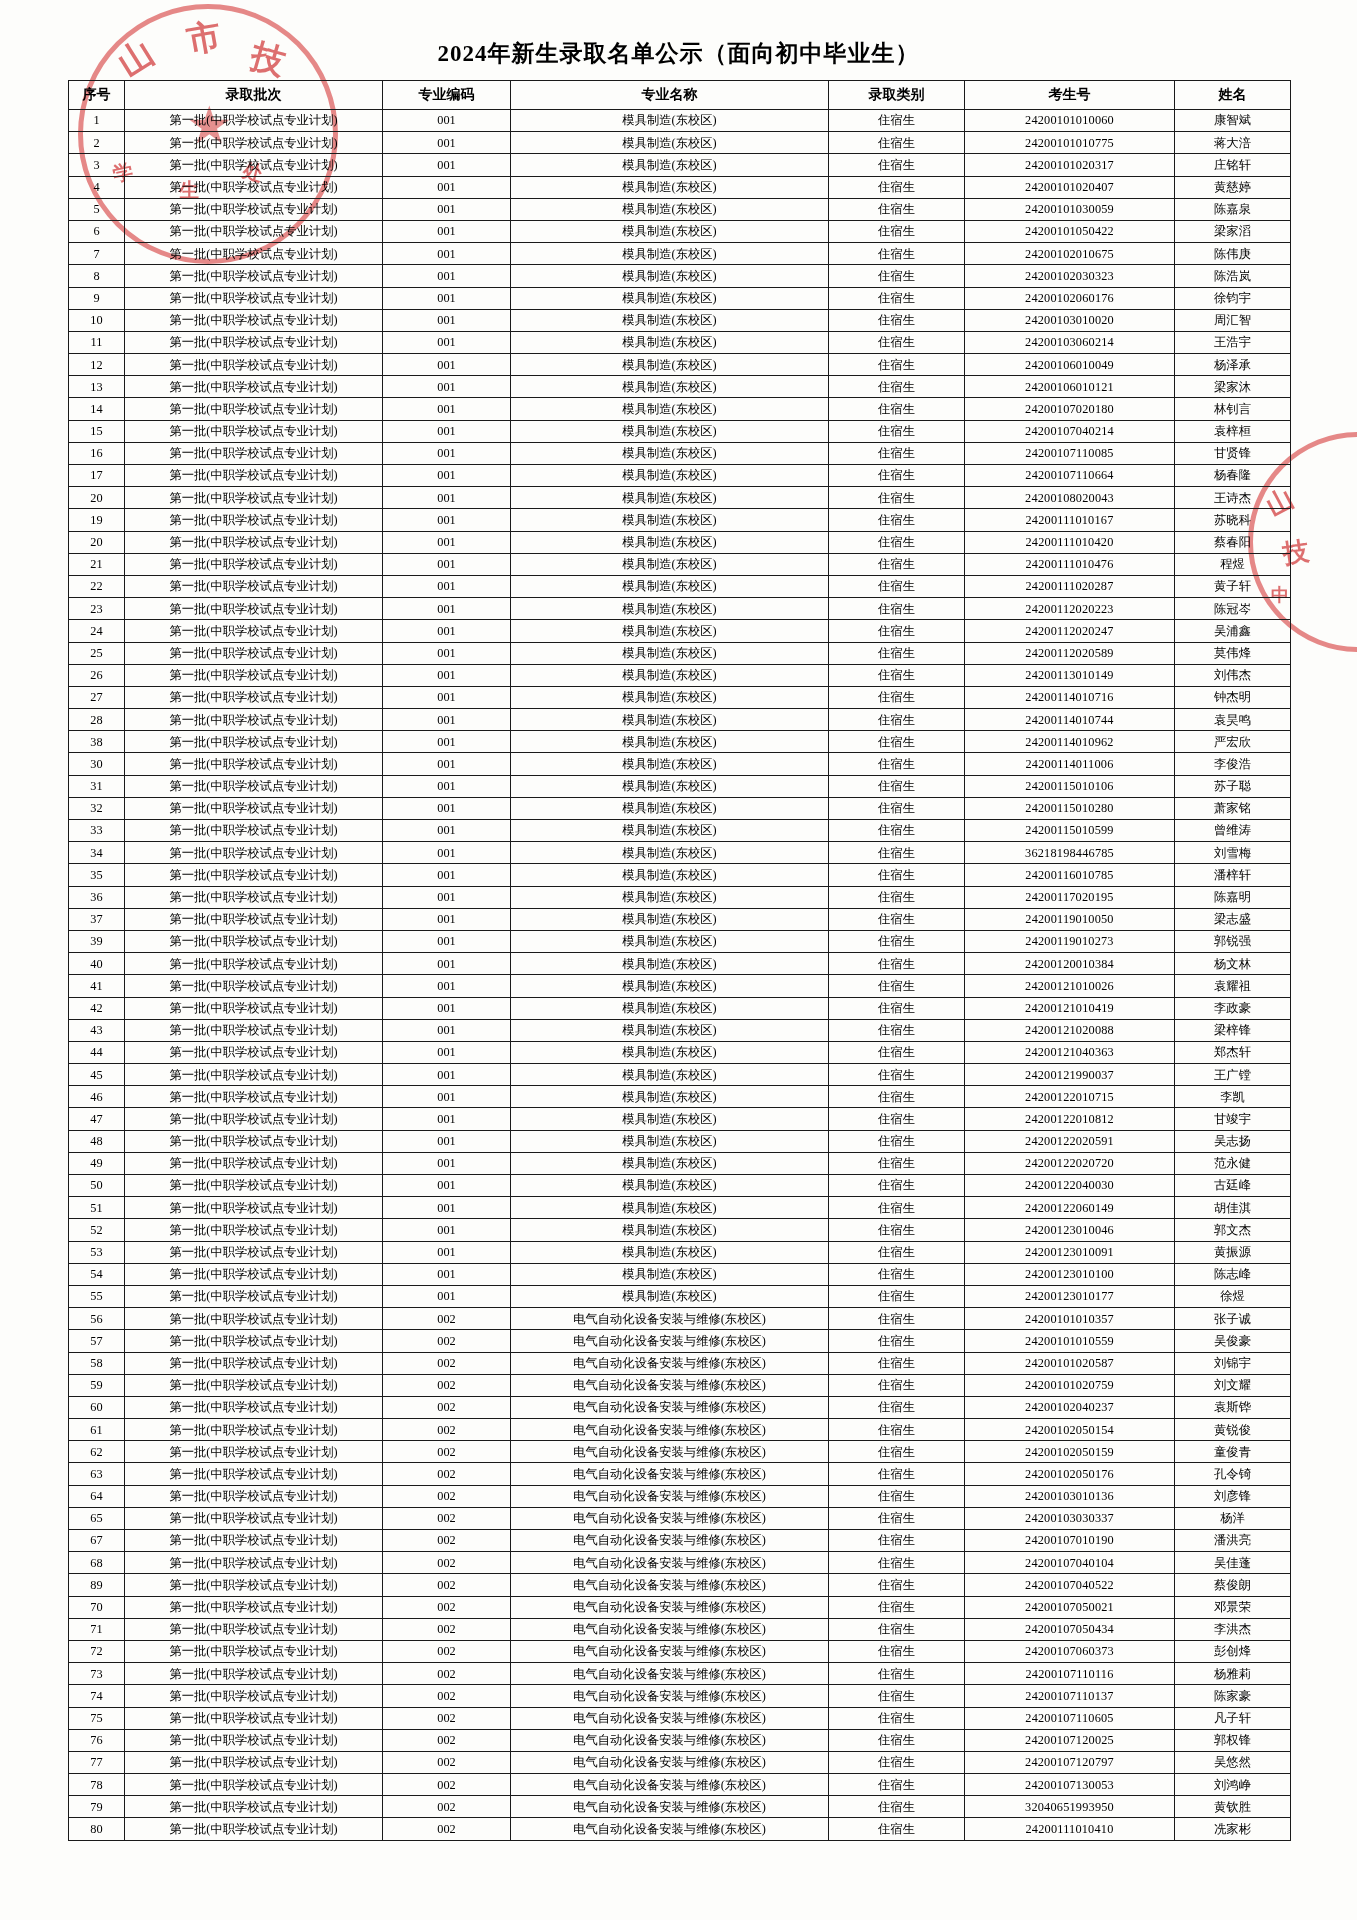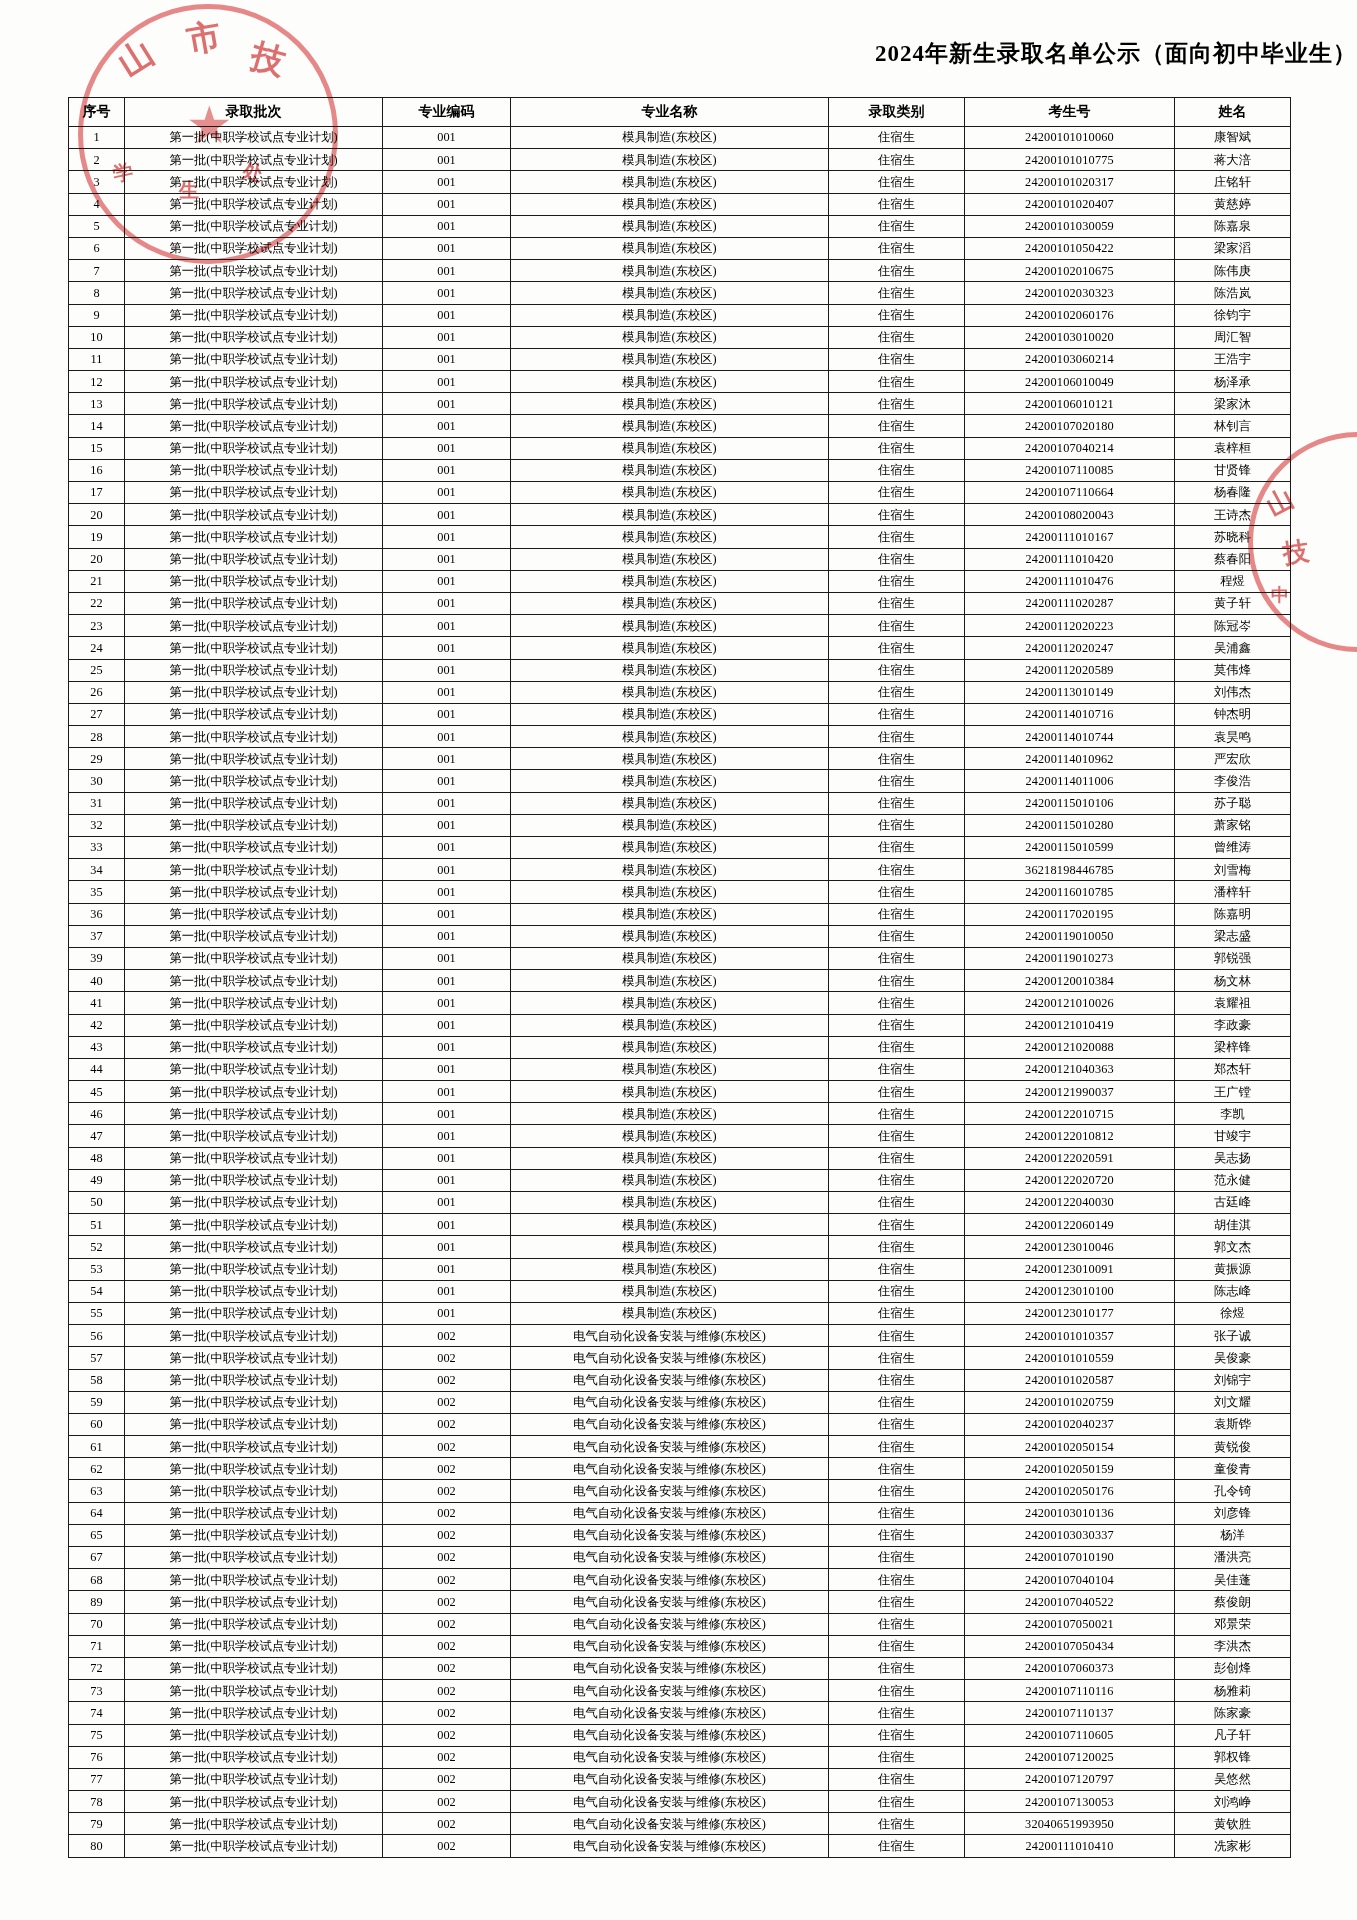--- a/index.html
+++ b/index.html
@@ -69,42 +69,41 @@
   #seal-right .r1 { left: 14px; top: 48px; transform: rotate(-28deg); }
   #seal-right .r2 { left: 30px; top: 98px; transform: rotate(-8deg); }
   #seal-right .r3 { left: 18px; top: 146px; font-size: 18px; letter-spacing: 4px; }
 
   
   .doc-title {
     position: absolute;
     top: 38px;
     left: 0;
     width: 100%;
-    text-align: right;
+    text-align: center;
     font-size: 23px;
     font-weight: bold;
     font-family: "Liberation Serif", "DejaVu Serif", serif;
     letter-spacing: 1px;
     z-index: 5;
   }
 
   
   .table-wrap {
     position: absolute;
     top: 80px;
     left: 68px;
     width: 1222px;
     z-index: 4;
   }
   table.roster {
     border-collapse: collapse;
     width: 1222px;
     table-layout: fixed;
     background: transparent;
-    margin-top: 17px;
   }
   table.roster th, table.roster td {
     border: 1px solid #1a1a1a;
     font-size: 12.3px;
     line-height: 1;
     text-align: center;
     padding: 0;
     height: 21.2px;
     white-space: nowrap;
     overflow: hidden;
@@ -419,21 +418,21 @@
           <tr>
             <td class="seq">28</td>
             <td class="batch">第一批(中职学校试点专业计划)</td>
             <td class="code">001</td>
             <td class="major">模具制造(东校区)</td>
             <td class="type">住宿生</td>
             <td class="exam">24200114010744</td>
             <td class="name">袁昊鸣</td>
           </tr>
           <tr>
-            <td class="seq">29</td>
+            <td class="seq">38</td>
             <td class="batch">第一批(中职学校试点专业计划)</td>
             <td class="code">001</td>
             <td class="major">模具制造(东校区)</td>
             <td class="type">住宿生</td>
             <td class="exam">24200114010962</td>
             <td class="name">严宏欣</td>
           </tr>
           <tr>
             <td class="seq">30</td>
             <td class="batch">第一批(中职学校试点专业计划)</td>

